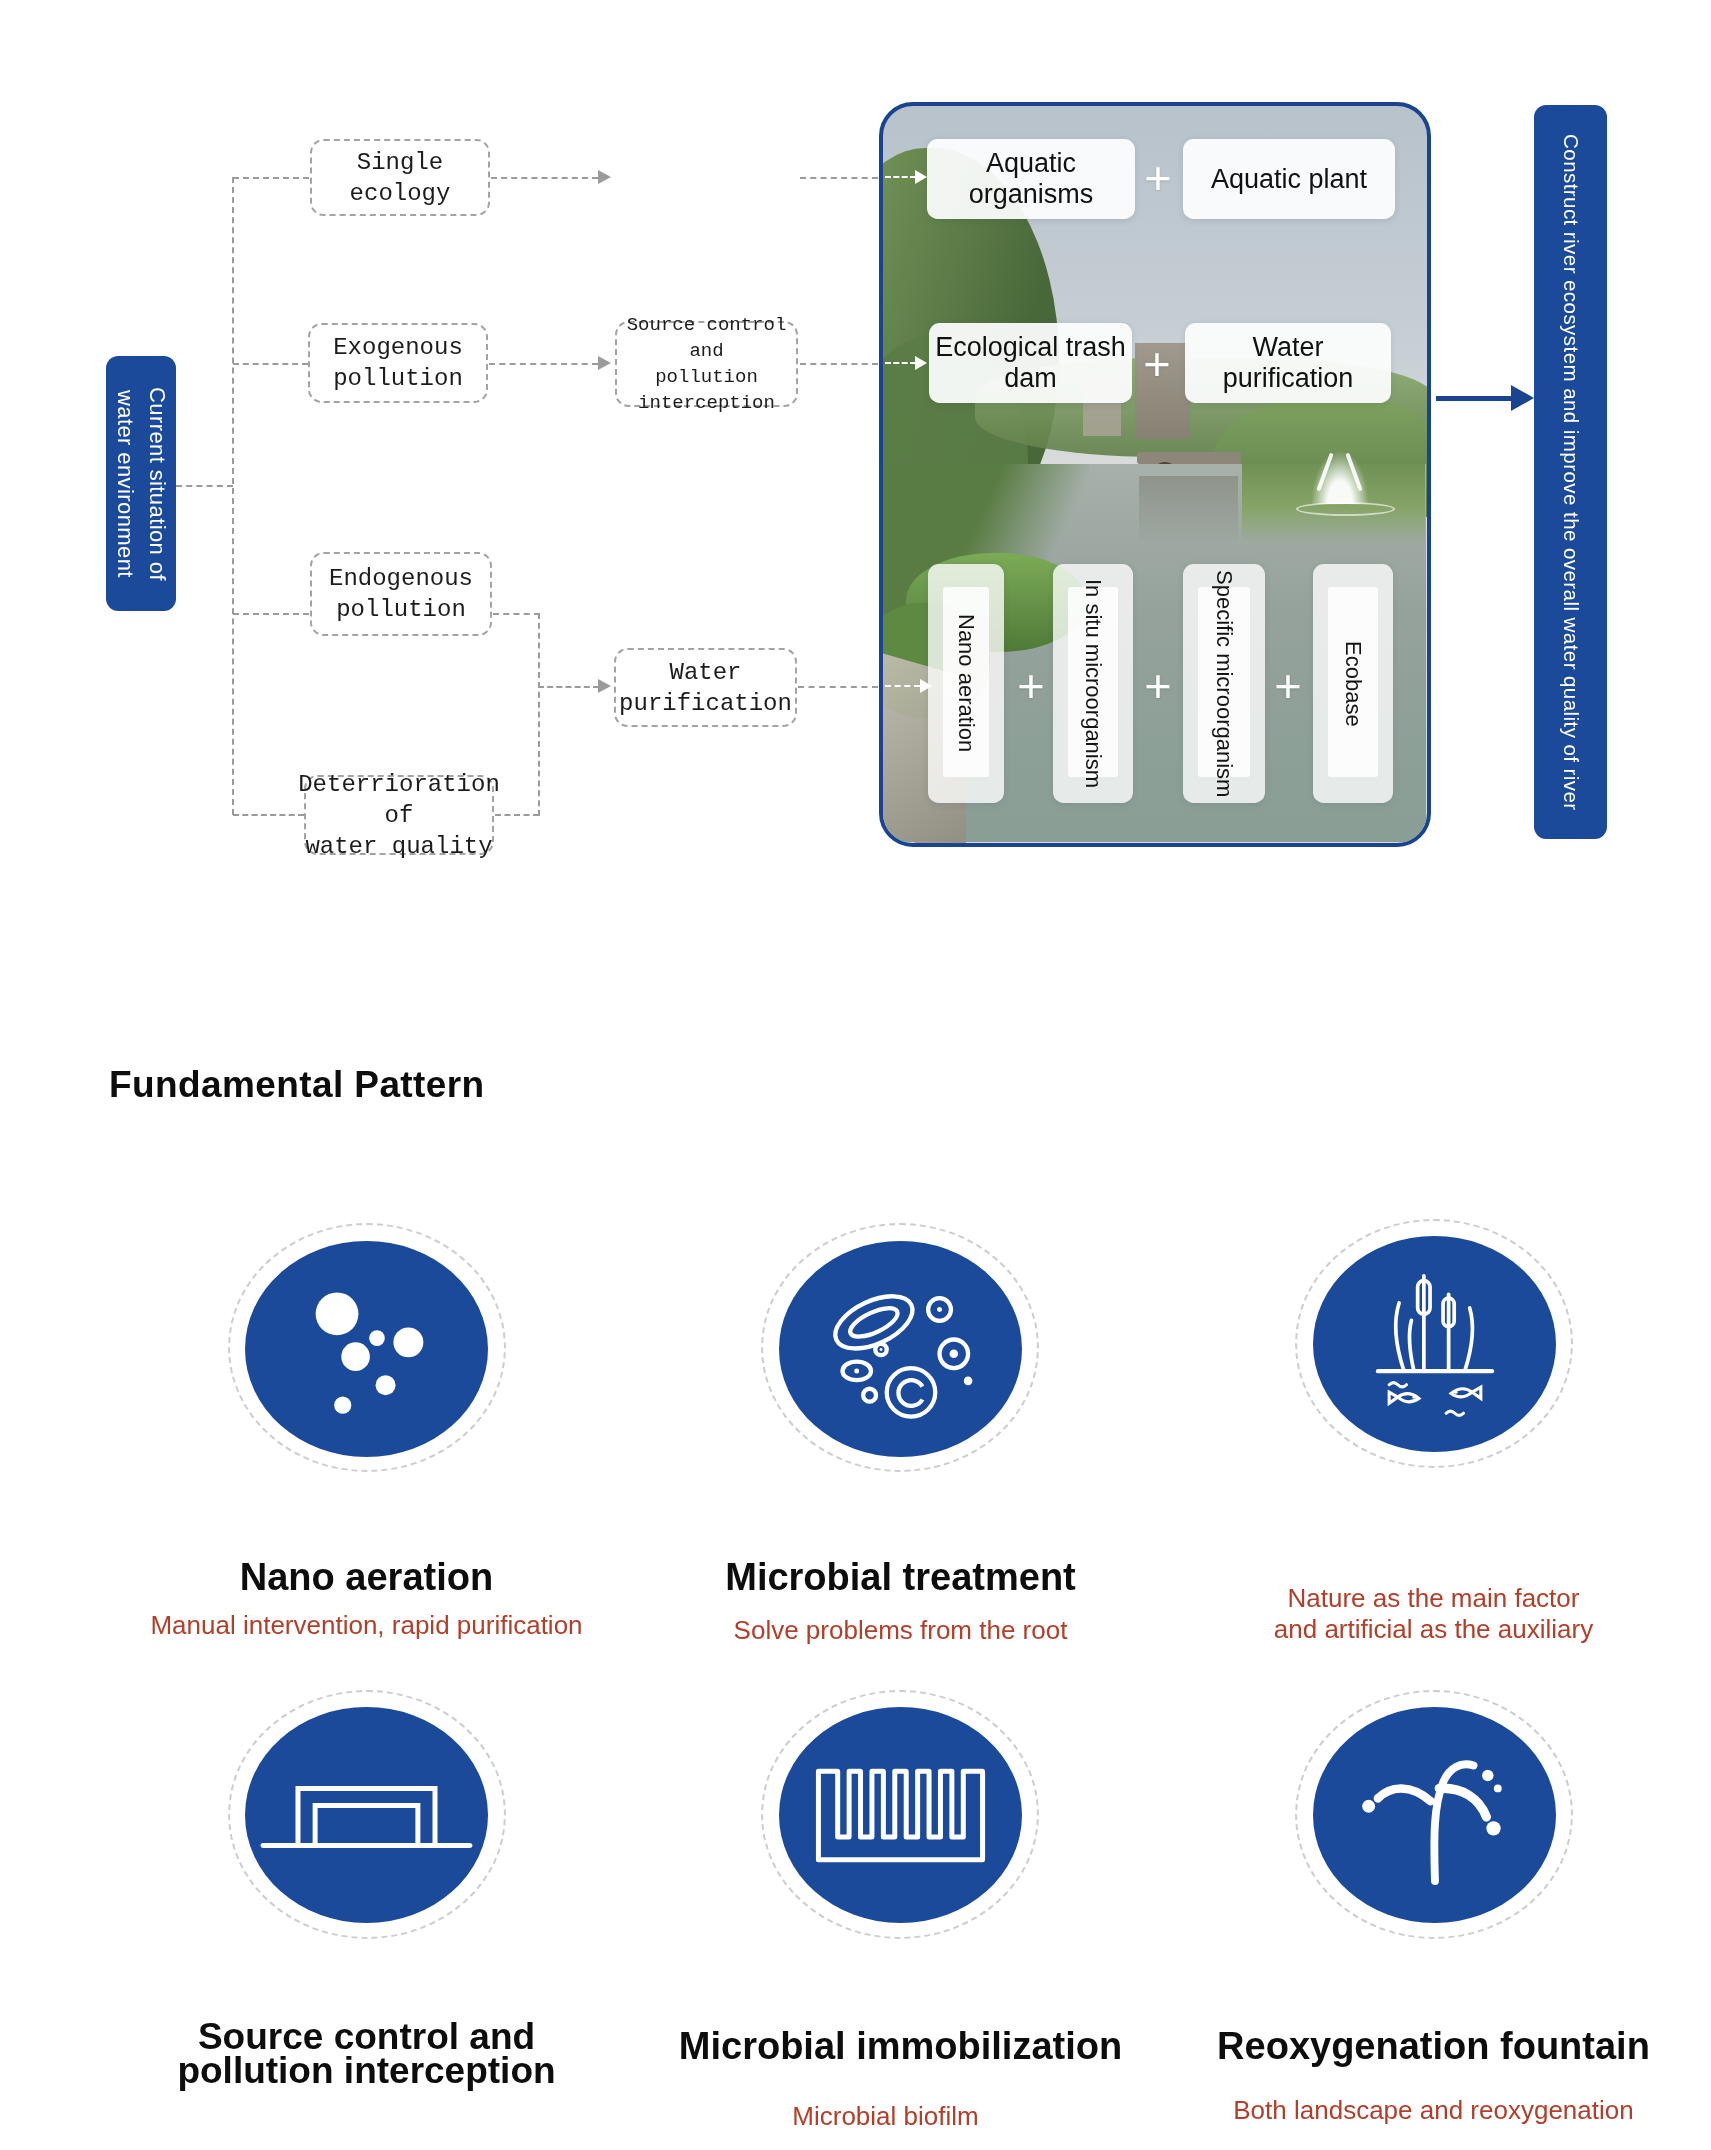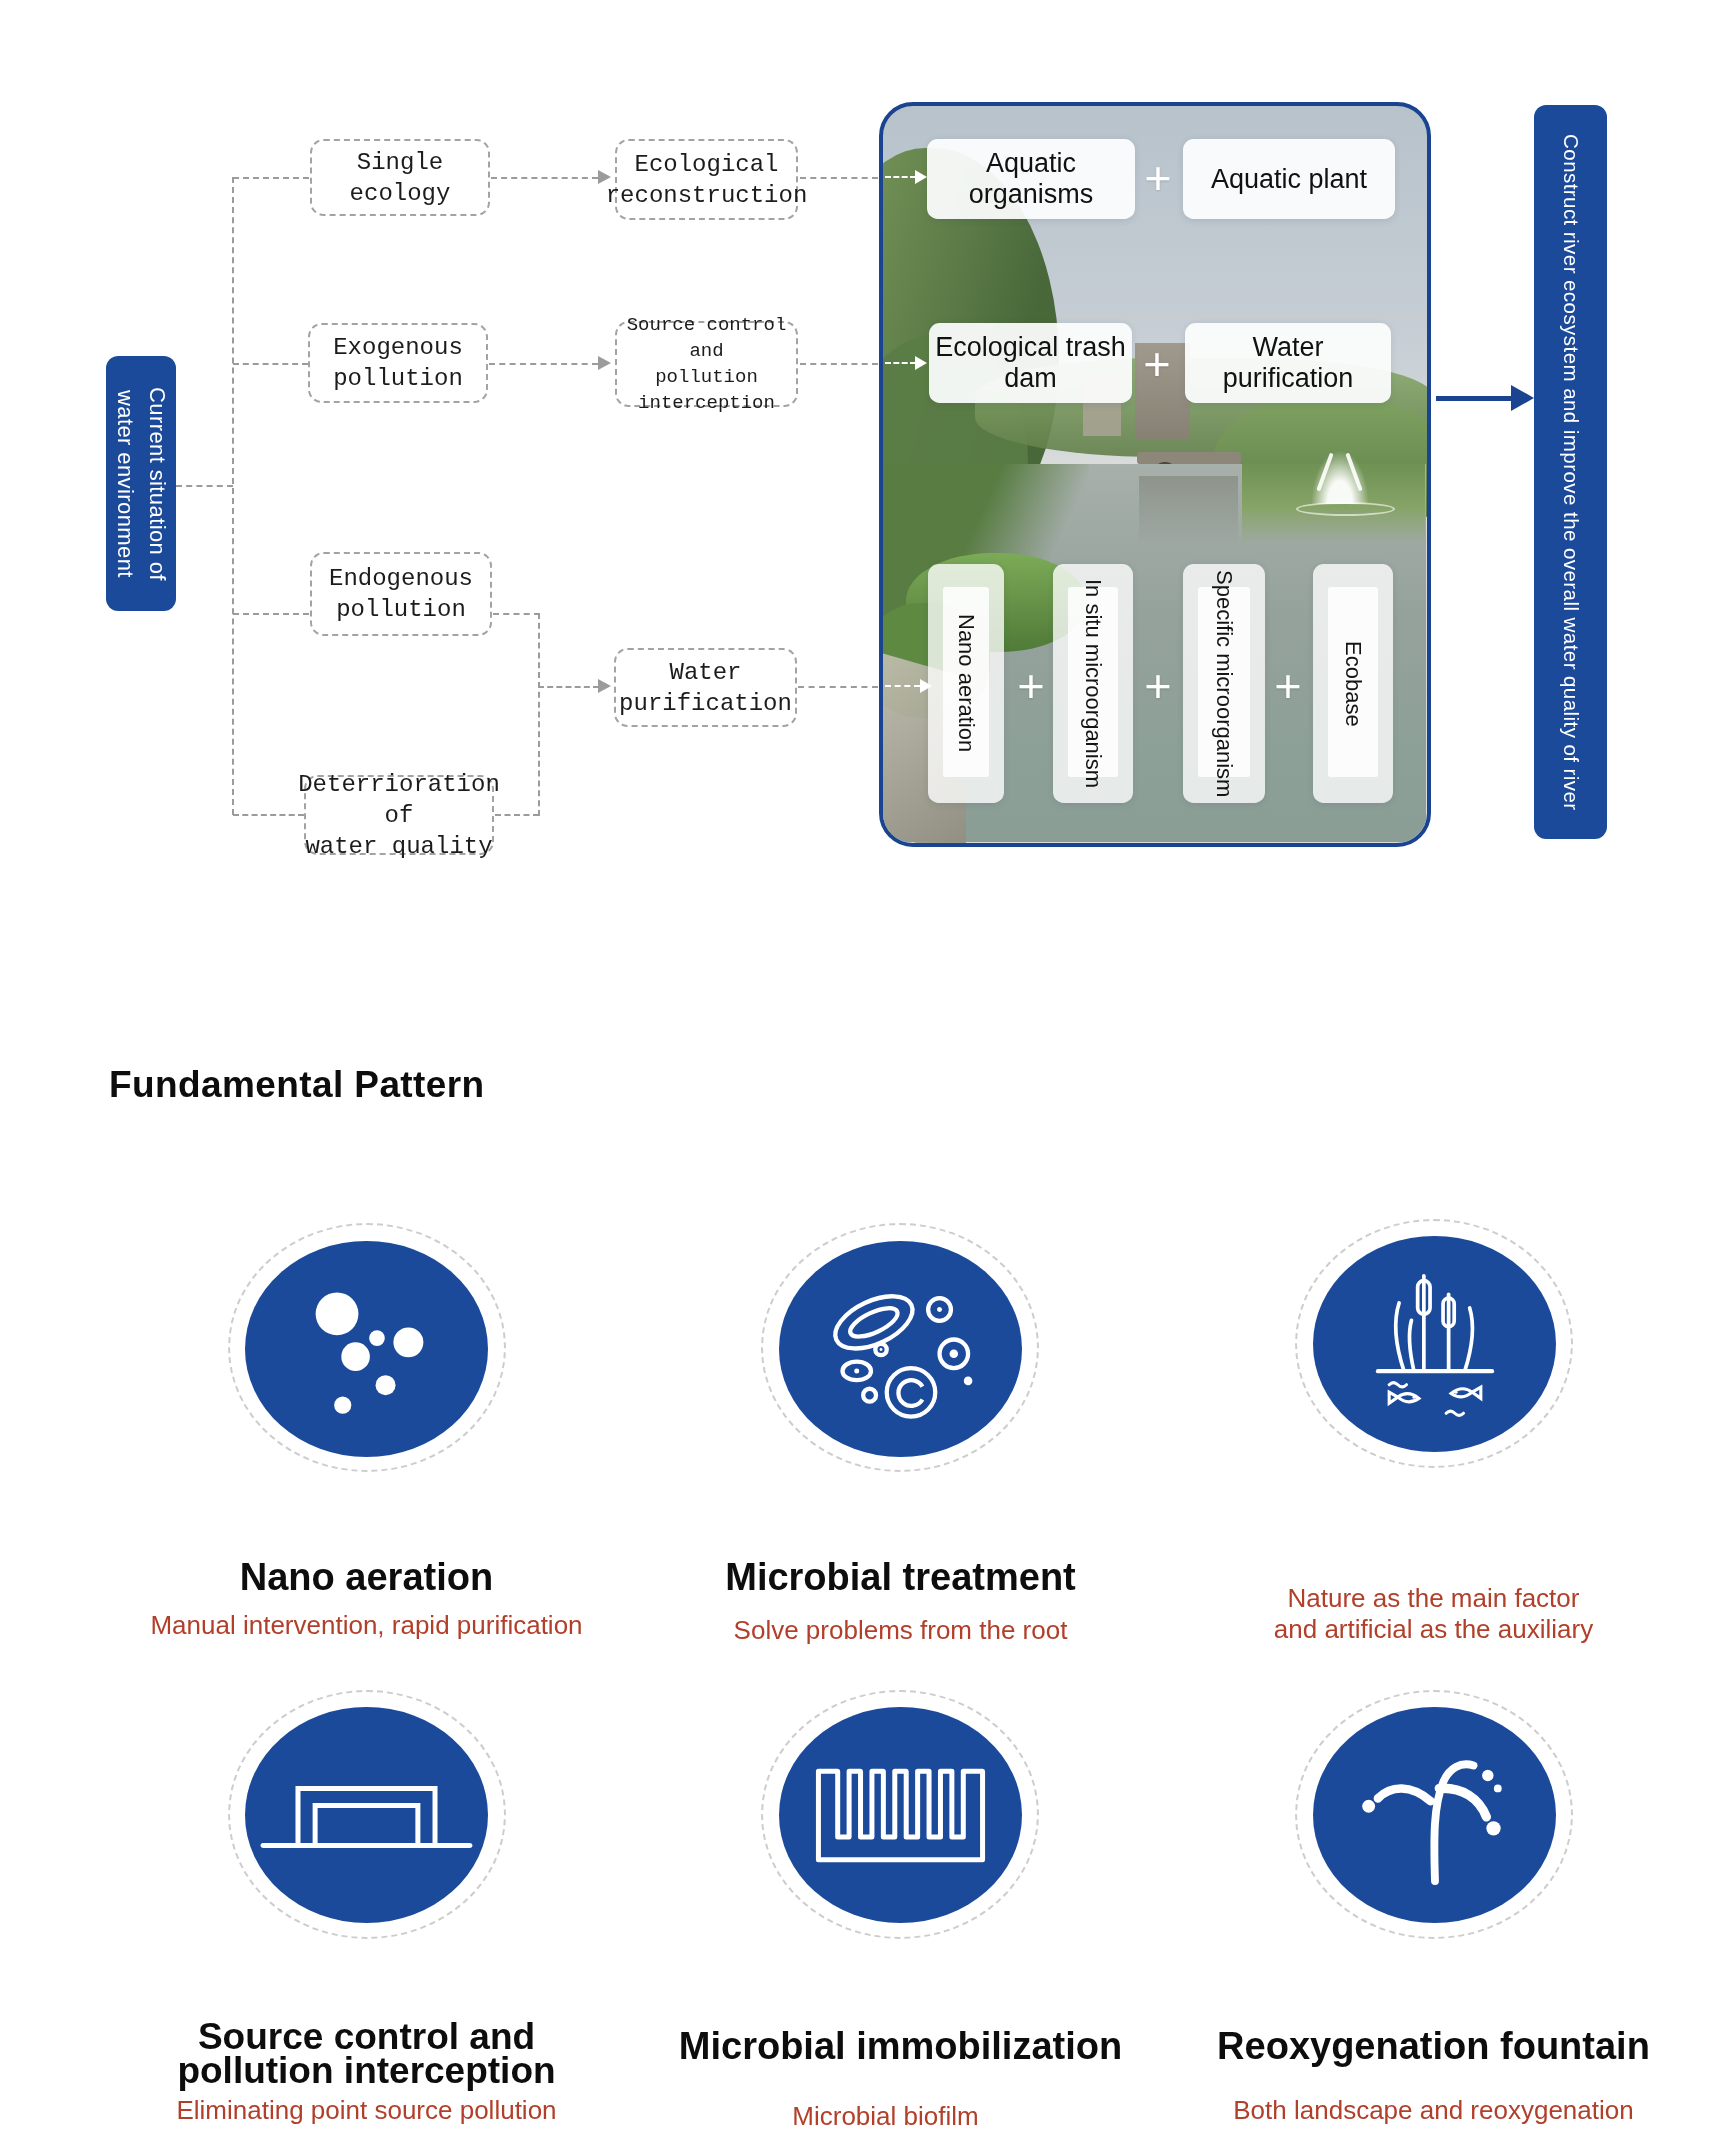--- a/index.html
+++ b/index.html
@@ -97,23 +97,20 @@
   <div class="dbox ml" style="left:308px;top:323px;width:180px;height:80px">
     <span class="ml">Exogenous
 pollution</span></div>
   <div class="dbox ml" style="left:310px;top:552px;width:182px;height:84px">
     <span class="ml">Endogenous
 pollution</span></div>
   <div class="dbox ml" style="left:304px;top:775px;width:190px;height:80px">
     <span class="ml">Deterrioration of
 water quality</span></div>
 
-  <div class="dbox ml" style="left:615px;top:139px;width:183px;height:81px">
-    <span class="ml">Ecological
-reconstruction</span></div>
   <div class="dbox small ml" style="left:615px;top:321px;width:183px;height:86px">
     <span class="ml">Source control and
 pollution interception</span></div>
   <div class="dbox ml" style="left:614px;top:648px;width:183px;height:79px">
     <span class="ml">Water
 purification</span></div>
 
   <div id="photo-panel">
 
     <div class="scene" style="left:-61px;top:42px;width:237px;height:398px;border-radius:45% 55% 48% 52%;background:linear-gradient(105deg,#7c9c5e,#49683a 75%)"></div>
@@ -269,21 +266,20 @@
     <svg width="229" height="157" viewBox="-160 -110 320 220">
       <g fill="none" stroke="#ffffff" stroke-width="7" stroke-linecap="round">
         <path d="M -145 42 H 145"></path>
         <path d="M -96 42 V -38 H 96 V 42"></path>
         <path d="M -72 42 V -14 H 72 V 42"></path>
       </g>
     </svg>
   </div>
   <div class="card-title two" style="left:99px;top:2020px;width:535px">Source control and
 pollution interception</div>
-  <div class="card-sub" style="left:80px;top:2095px;width:573px">Eliminating point source pollution</div>
 
   <div class="circ-dash" style="left:761px;top:1690px"></div>
   <div class="circ-blue" style="left:779px;top:1707px">
     <svg width="195" height="157" viewBox="-135 -110 270 220">
       <path d="M -115 62 L -115 -62 L -88 -62 L -88 30 L -72 30 L -72 -62 L -56 -62 L -56 30 L -40 30 L -40 -62 L -24 -62 L -24 30 L -8 30 L -8 -62 L 8 -62 L 8 30 L 24 30 L 24 -62 L 40 -62 L 40 30 L 56 30 L 56 -62 L 72 -62 L 72 30 L 88 30 L 88 -62 L 115 -62 L 115 62 Z" fill="none" stroke="#ffffff" stroke-width="7" stroke-linejoin="round"></path>
     </svg>
   </div>
   <div class="card-title" style="left:633px;top:2026px;width:535px">Microbial immobilization</div>
   <div class="card-sub" style="left:618px;top:2101px;width:535px">Microbial biofilm</div>
 

